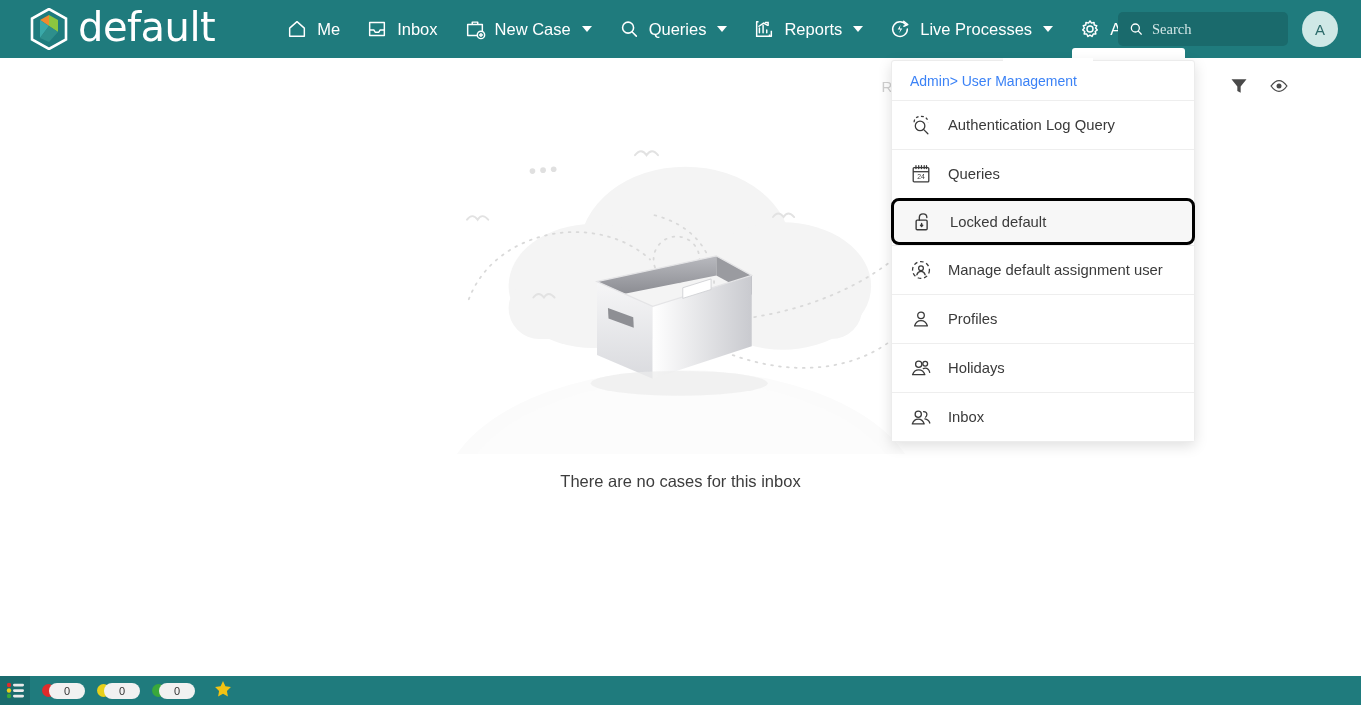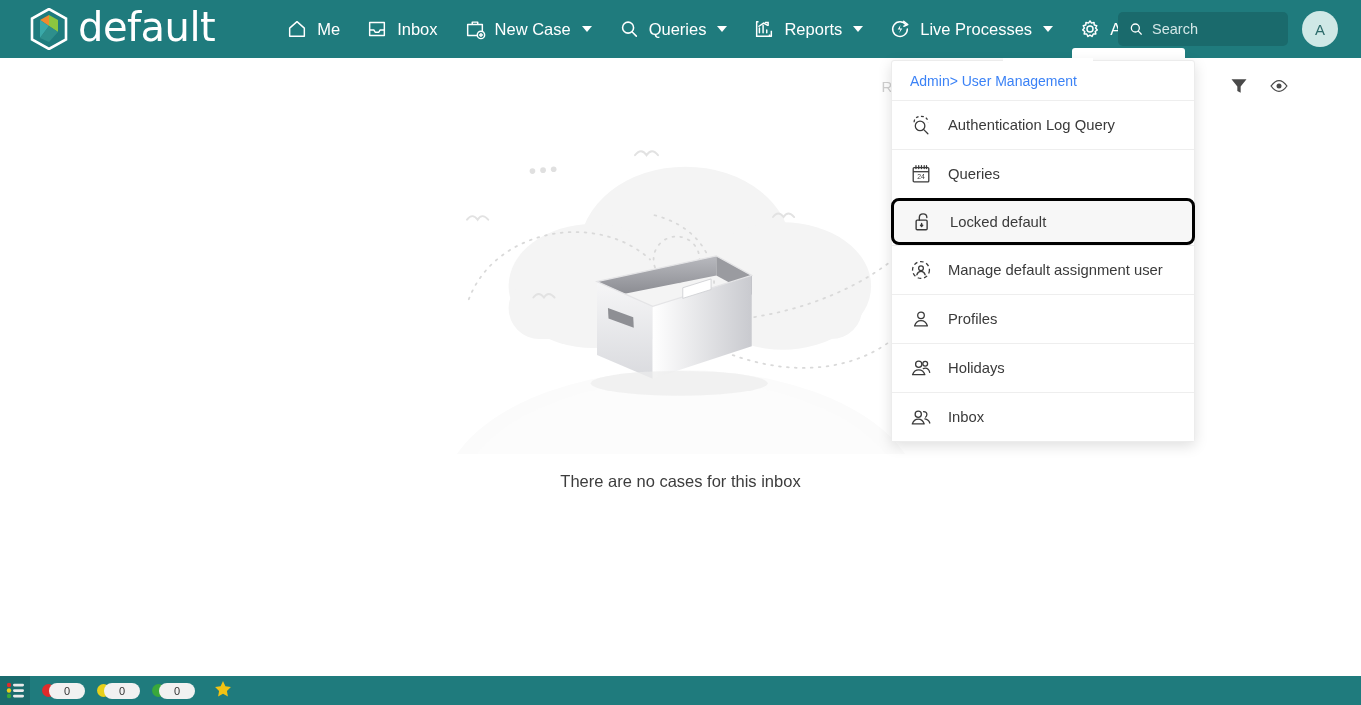--- a/index.html
+++ b/index.html
@@ -40,21 +40,21 @@
   }
   .nav-ic { width:22px; height:22px; display:block; }
 
   .search-box {
     position:absolute; left:1118px; top:12px; width:170px; height:34px;
     background:#1a6a6c; border-radius:5px; display:flex; align-items:center;
     padding: 0 10px; gap: 8px;
   }
   .search-box input {
     background:transparent; border:none; outline:none; color:#fff;
-    font-size:14.5px; font-family:Liberation Sans, sans-serif; width: 120px;
+    font-size:14.5px; font-family:Liberation Serif, serif; width: 120px;
   }
   .search-box input::placeholder { color:#d3e7e7; }
   .avatar {
     position:absolute; left:1302px; top:11px; width:36px; height:36px;
     border-radius:50%; background:#cfe8e6; color:#2c6b6a;
     display:flex; align-items:center; justify-content:center;
     font-size:15px; cursor:pointer;
   }
 
   

